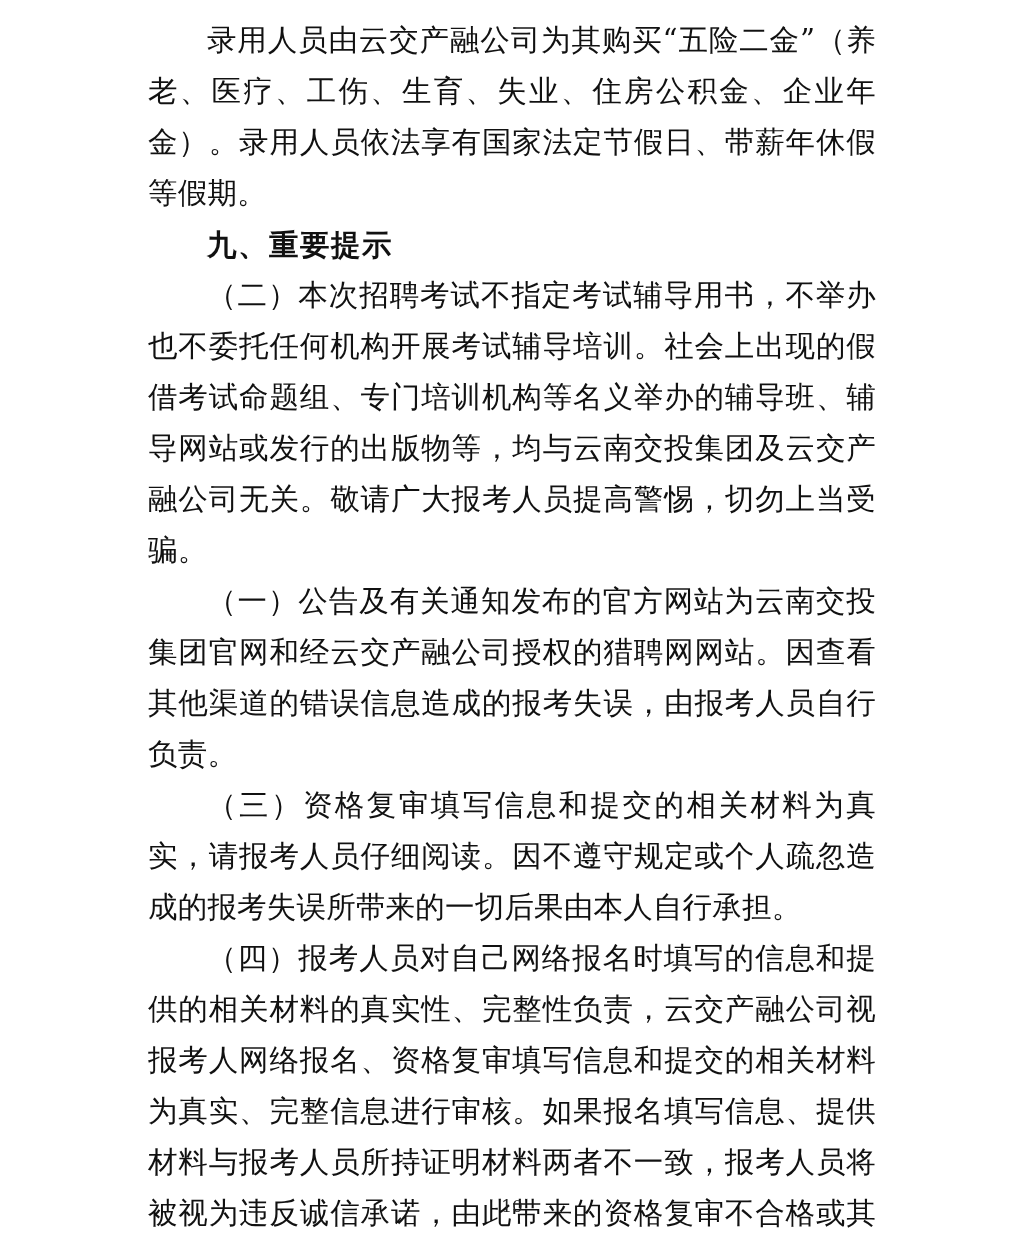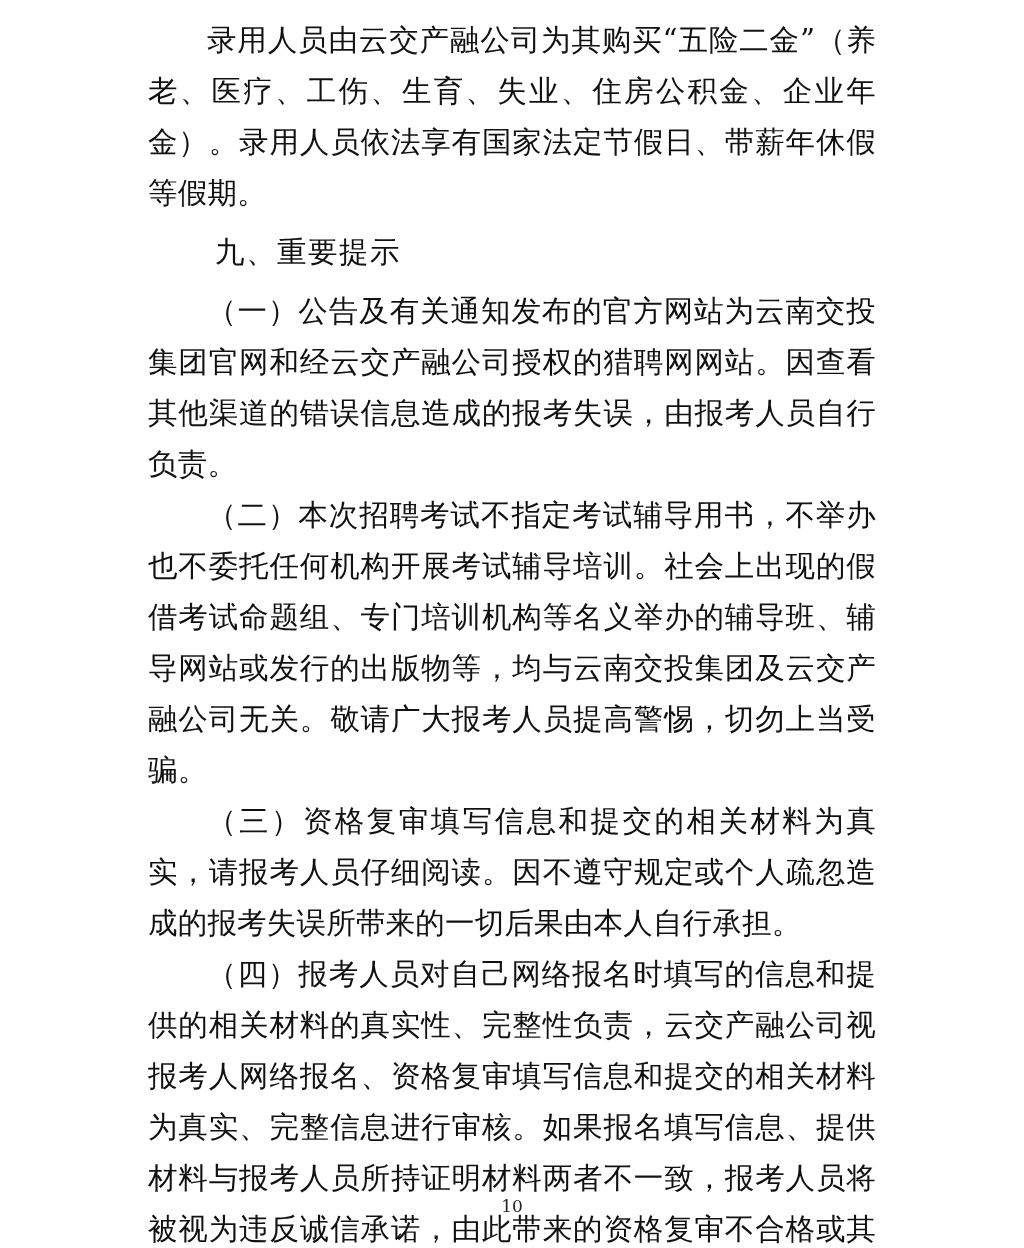--- a/index.html
+++ b/index.html
@@ -30,43 +30,43 @@
     letter-spacing: 0.2px;
     text-align: justify;
     text-justify: inter-ideograph;
   }
   .para {
     margin: 0;
     text-indent: 2em;
     white-space: normal;
   }
   .heading {
-    margin: 8px;
+    margin: 0;
     text-indent: 2em;
-    font-weight: normal;
+    font-weight: bold;
     letter-spacing: 1.5px;
   }
   .page-number {
     position: absolute;
     left: 0;
     right: 0;
     bottom: 33px;
     text-align: center;
     font-size: 17px;
     font-family: "DejaVu Serif", "Liberation Serif", serif;
     color: #222222;
   }
 </style>
 </head>
 <body>
 
 <div class="page">
   <div class="doc-body">
     <p class="para">录用人员由云交产融公司为其购买“五险二金”（养老、医疗、工伤、生育、失业、住房公积金、企业年金）。录用人员依法享有国家法定节假日、带薪年休假等假期。</p>
     <p class="heading">九、重要提示</p>
+    <p class="para">（二）本次招聘考试不指定考试辅导用书，不举办也不委托任何机构开展考试辅导培训。社会上出现的假借考试命题组、专门培训机构等名义举办的辅导班、辅导网站或发行的出版物等，均与云南交投集团及云交产融公司无关。敬请广大报考人员提高警惕，切勿上当受骗。</p>
     <p class="para">（一）公告及有关通知发布的官方网站为云南交投集团官网和经云交产融公司授权的猎聘网网站。因查看其他渠道的错误信息造成的报考失误，由报考人员自行负责。</p>
-    <p class="para">（二）本次招聘考试不指定考试辅导用书，不举办也不委托任何机构开展考试辅导培训。社会上出现的假借考试命题组、专门培训机构等名义举办的辅导班、辅导网站或发行的出版物等，均与云南交投集团及云交产融公司无关。敬请广大报考人员提高警惕，切勿上当受骗。</p>
     <p class="para">（三）资格复审填写信息和提交的相关材料为真实，请报考人员仔细阅读。因不遵守规定或个人疏忽造成的报考失误所带来的一切后果由本人自行承担。</p>
     <p class="para">（四）报考人员对自己网络报名时填写的信息和提供的相关材料的真实性、完整性负责，云交产融公司视报考人网络报名、资格复审填写信息和提交的相关材料为真实、完整信息进行审核。如果报名填写信息、提供材料与报考人员所持证明材料两者不一致，报考人员将被视为违反诚信承诺，由此带来的资格复审不合格或其他后果将由报考人员自行承担。</p>
 
   </div>
   <div class="page-number">10</div>
 </div>
 
 </body></html>

